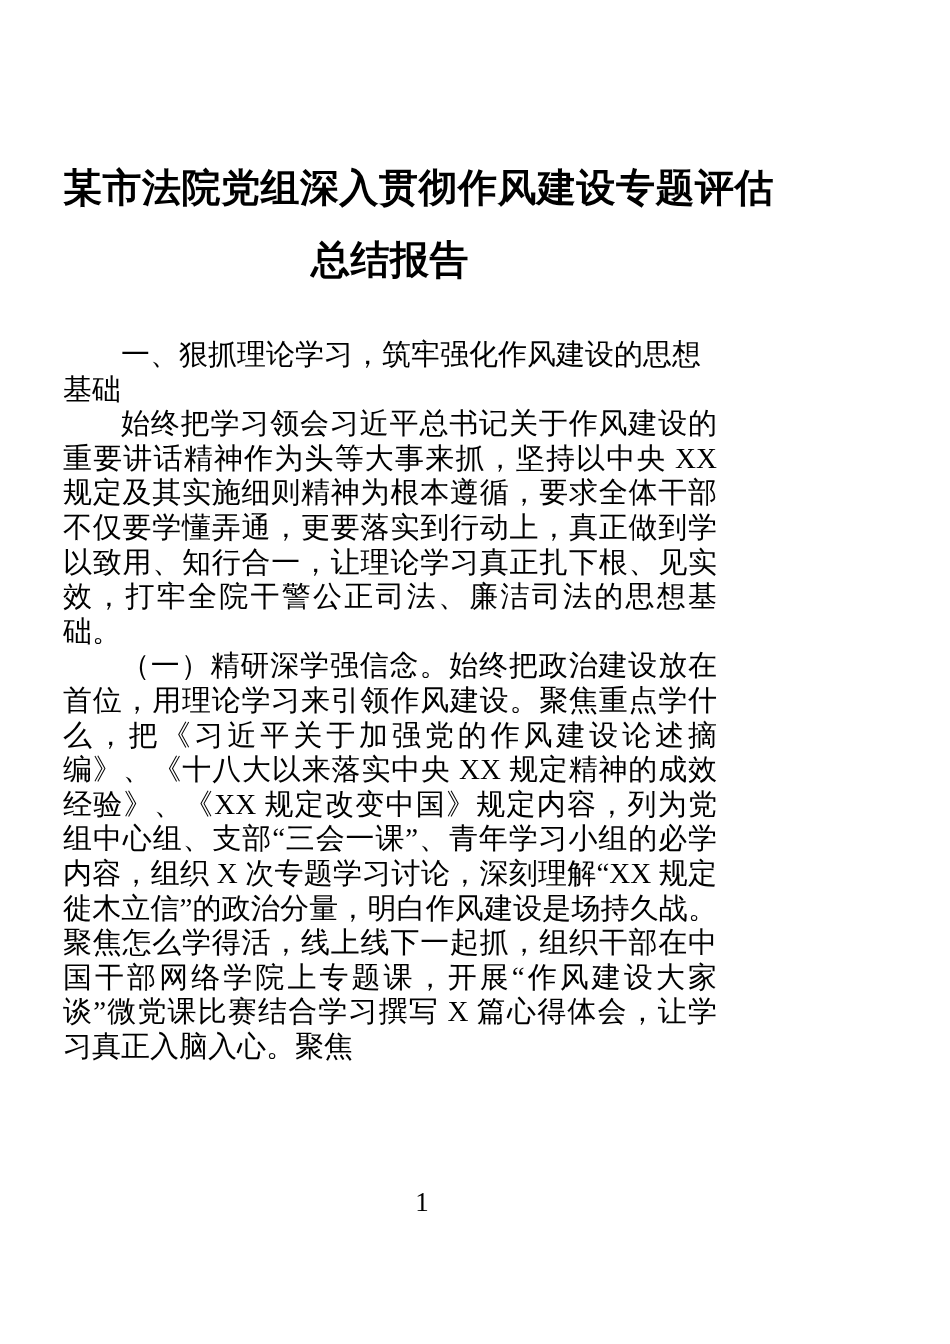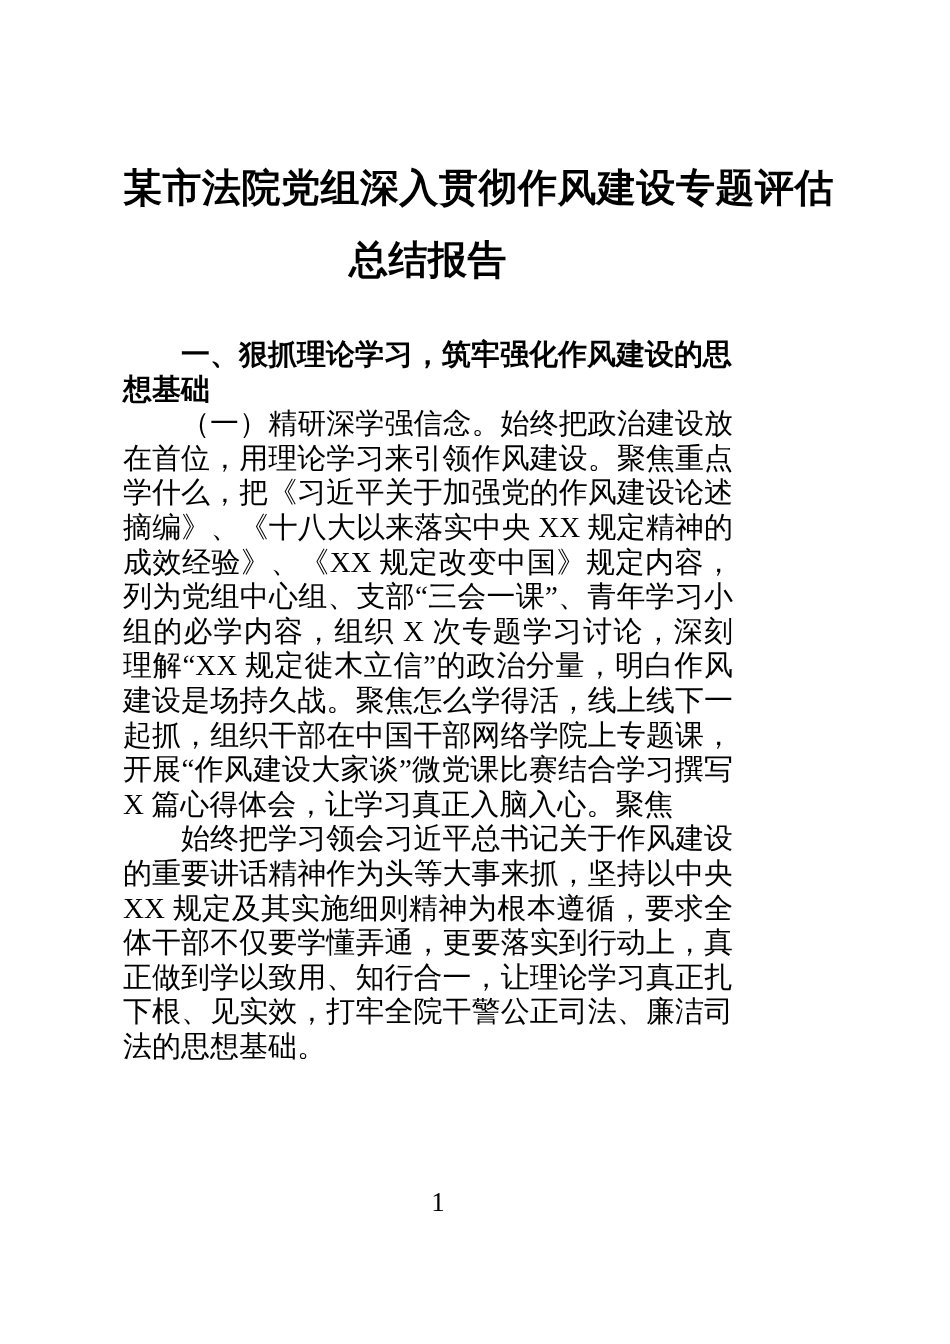--- a/index.html
+++ b/index.html
@@ -7,24 +7,23 @@
     padding: 0;
     background: #ffffff;
   }
   .page {
     position: relative;
     width: 844px;
     height: 1344px;
     background: #ffffff;
     color: #000000;
     box-sizing: border-box;
-    padding: 152px 127px 0 107px;
+    padding: 152px 127px 0 63px;
     overflow: hidden;
     font-family: "Liberation Serif", "DejaVu Serif", serif;
-    margin-left: 16px;
   }
   .doc-title {
     margin: 0;
     padding: 0;
     text-align: center;
     font-size: 39px;
     font-weight: bold;
     line-height: 72px;
     letter-spacing: 0.5px;
   }
@@ -39,21 +38,21 @@
     text-align: justify;
     text-justify: inter-character;
   }
   .doc-body p {
     margin: 0;
     padding: 0;
     text-indent: 2em;
     word-break: break-all;
   }
   .doc-body p.heading {
-    font-weight: bold;
+    font-weight: normal;
     text-align: left;
   }
   .page-number {
     position: absolute;
     left: 0;
     right: 0;
     top: 1186px;
     text-align: center;
     font-size: 27px;
     line-height: 32px;
@@ -64,18 +63,18 @@
 <body>
 
 <div class="page">
   <h1 class="doc-title">
     <span class="title-line">某市法院党组深入贯彻作风建设专题评估</span>
     <span class="title-line">总结报告</span>
   </h1>
 
   <div class="doc-body">
       <p class="heading">一、狠抓理论学习，筑牢强化作风建设的思想基础</p>
+      <p class="paragraph">始终把学习领会习近平总书记关于作风建设的重要讲话精神作为头等大事来抓，坚持以中央 XX 规定及其实施细则精神为根本遵循，要求全体干部不仅要学懂弄通，更要落实到行动上，真正做到学以致用、知行合一，让理论学习真正扎下根、见实效，打牢全院干警公正司法、廉洁司法的思想基础。</p>
       <p class="paragraph">（一）精研深学强信念。始终把政治建设放在首位，用理论学习来引领作风建设。聚焦重点学什么，把《习近平关于加强党的作风建设论述摘编》、《十八大以来落实中央 XX 规定精神的成效经验》、《XX 规定改变中国》规定内容，列为党组中心组、支部“三会一课”、青年学习小组的必学内容，组织 X 次专题学习讨论，深刻理解“XX 规定徙木立信”的政治分量，明白作风建设是场持久战。聚焦怎么学得活，线上线下一起抓，组织干部在中国干部网络学院上专题课，开展“作风建设大家谈”微党课比赛结合学习撰写 X 篇心得体会，让学习真正入脑入心。聚焦</p>
-      <p class="paragraph">始终把学习领会习近平总书记关于作风建设的重要讲话精神作为头等大事来抓，坚持以中央 XX 规定及其实施细则精神为根本遵循，要求全体干部不仅要学懂弄通，更要落实到行动上，真正做到学以致用、知行合一，让理论学习真正扎下根、见实效，打牢全院干警公正司法、廉洁司法的思想基础。</p>
     </div>
 
   <div class="page-number">1</div>
 </div>
 
 </body></html>

